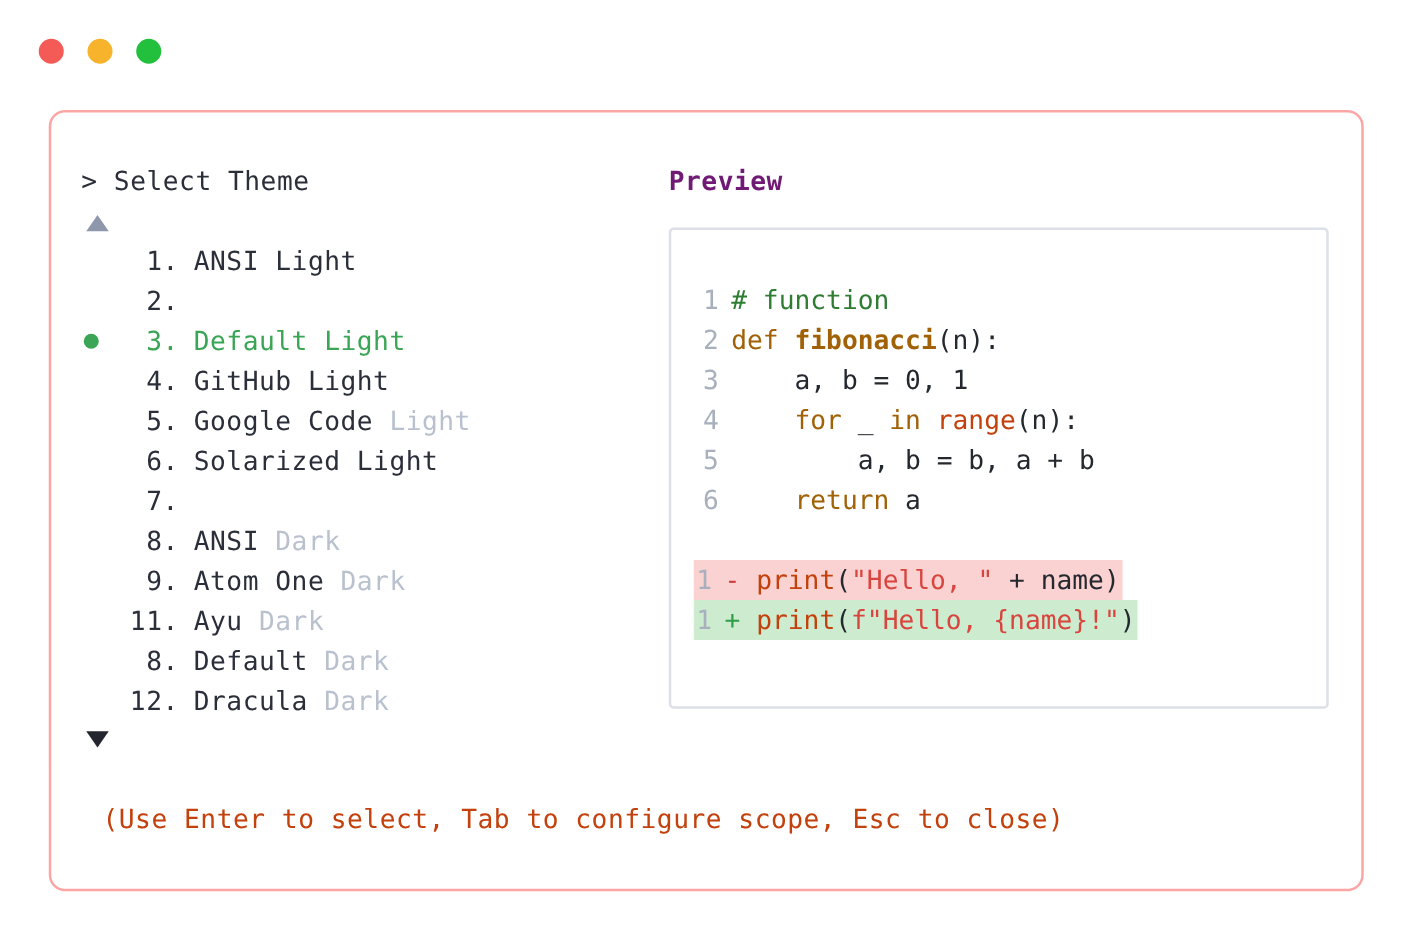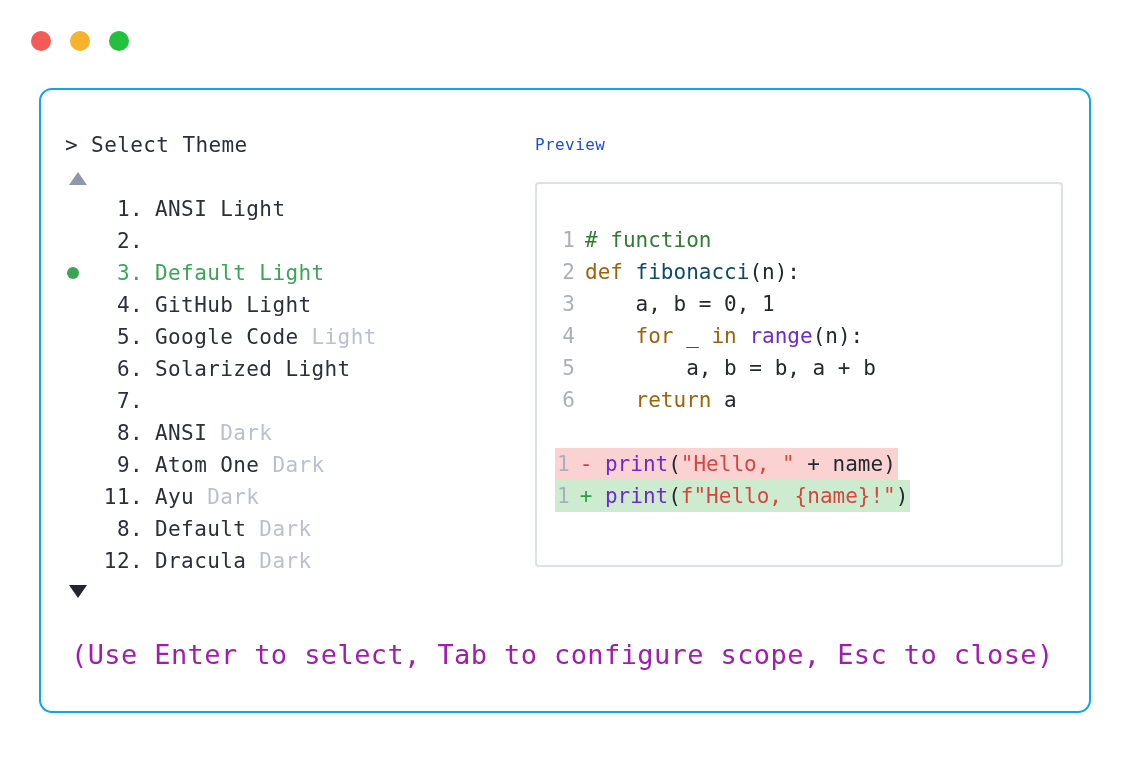--- a/index.html
+++ b/index.html
@@ -31,21 +31,21 @@
   .dot { width: 20px; height: 20px; border-radius: 50%; }
 
   
   .panel {
     position: absolute;
     left: 39px;
     top: 88px;
     width: 1052px;
     height: 625px;
     background: #ffffff;
-    border: 2px solid #0ea5e9;
+    border: 2px solid #fca5a5;
     border-radius: 13px;
   }
 
   
   .cols {
     position: absolute;
     left: 0; top: 0; right: 0; bottom: 0;
   }
 
   .left-col {
@@ -65,25 +65,26 @@
   
   .prompt {
     font-size: 21px;
     line-height: 30px;
     color: #2b2f3a;
     letter-spacing: 0.4px;
     white-space: pre;
   }
 
   .section-title {
-    font-size: 16px;
+    font-size: 21px;
     line-height: 30px;
-    color: #1d4ed8;
-    letter-spacing: 0.4px;
-    white-space: pre;
+    color: #701a75;
+    letter-spacing: 0.4px;
+    white-space: pre;
+    font-weight: bold;
   }
 
   
   .arrow-up, .arrow-down {
     width: 0; height: 0;
     margin-left: 4px;
   }
   .arrow-up {
     border-left: 9px solid transparent;
     border-right: 9px solid transparent;
@@ -140,25 +141,25 @@
   }
 
   .tag { color: #b9c0ce; }
 
   .theme-row.selected .num-cell,
   .theme-row.selected .name-cell { color: #3aa655; }
 
   
   .hint {
     position: absolute;
-    left: 30px;
+    left: 41px;
     top: 550px;
-    font-size: 27px;
+    font-size: 21px;
     line-height: 30px;
-    color: #a21caf;
+    color: #c2410c;
     letter-spacing: 0.4px;
     white-space: pre;
   }
 
   
   .preview-box {
     margin-top: 22px;
     width: 528px;
     height: 385px;
     border: 2px solid #dde0e8;
@@ -197,22 +198,22 @@
   .diff-del .hl { background: #fbd2d2; }
   .diff-add .hl { background: #cdeccf; }
   .diff-del .ln, .diff-add .ln { margin-right: 0; padding-right: 10px; }
 
   .sign-del { color: #d13a3a; }
   .sign-add { color: #2e9e47; }
 
   
   .c-comment  { color: #2e7d32; }
   .c-keyword  { color: #a16207; }
-  .c-func     { color: #0c4a6e; }
-  .c-builtin  { color: #6d28d9; }
+  .c-func     { color: #a16207; font-weight: bold; }
+  .c-builtin  { color: #c2410c; }
   .c-string   { color: #d8453f; }
   .c-plain    { color: #24282f; }
   .c-punct    { color: #24282f; }
 </style>
 </head>
 <body>
 
 <div id="app">
 
   <div class="titlebar">

